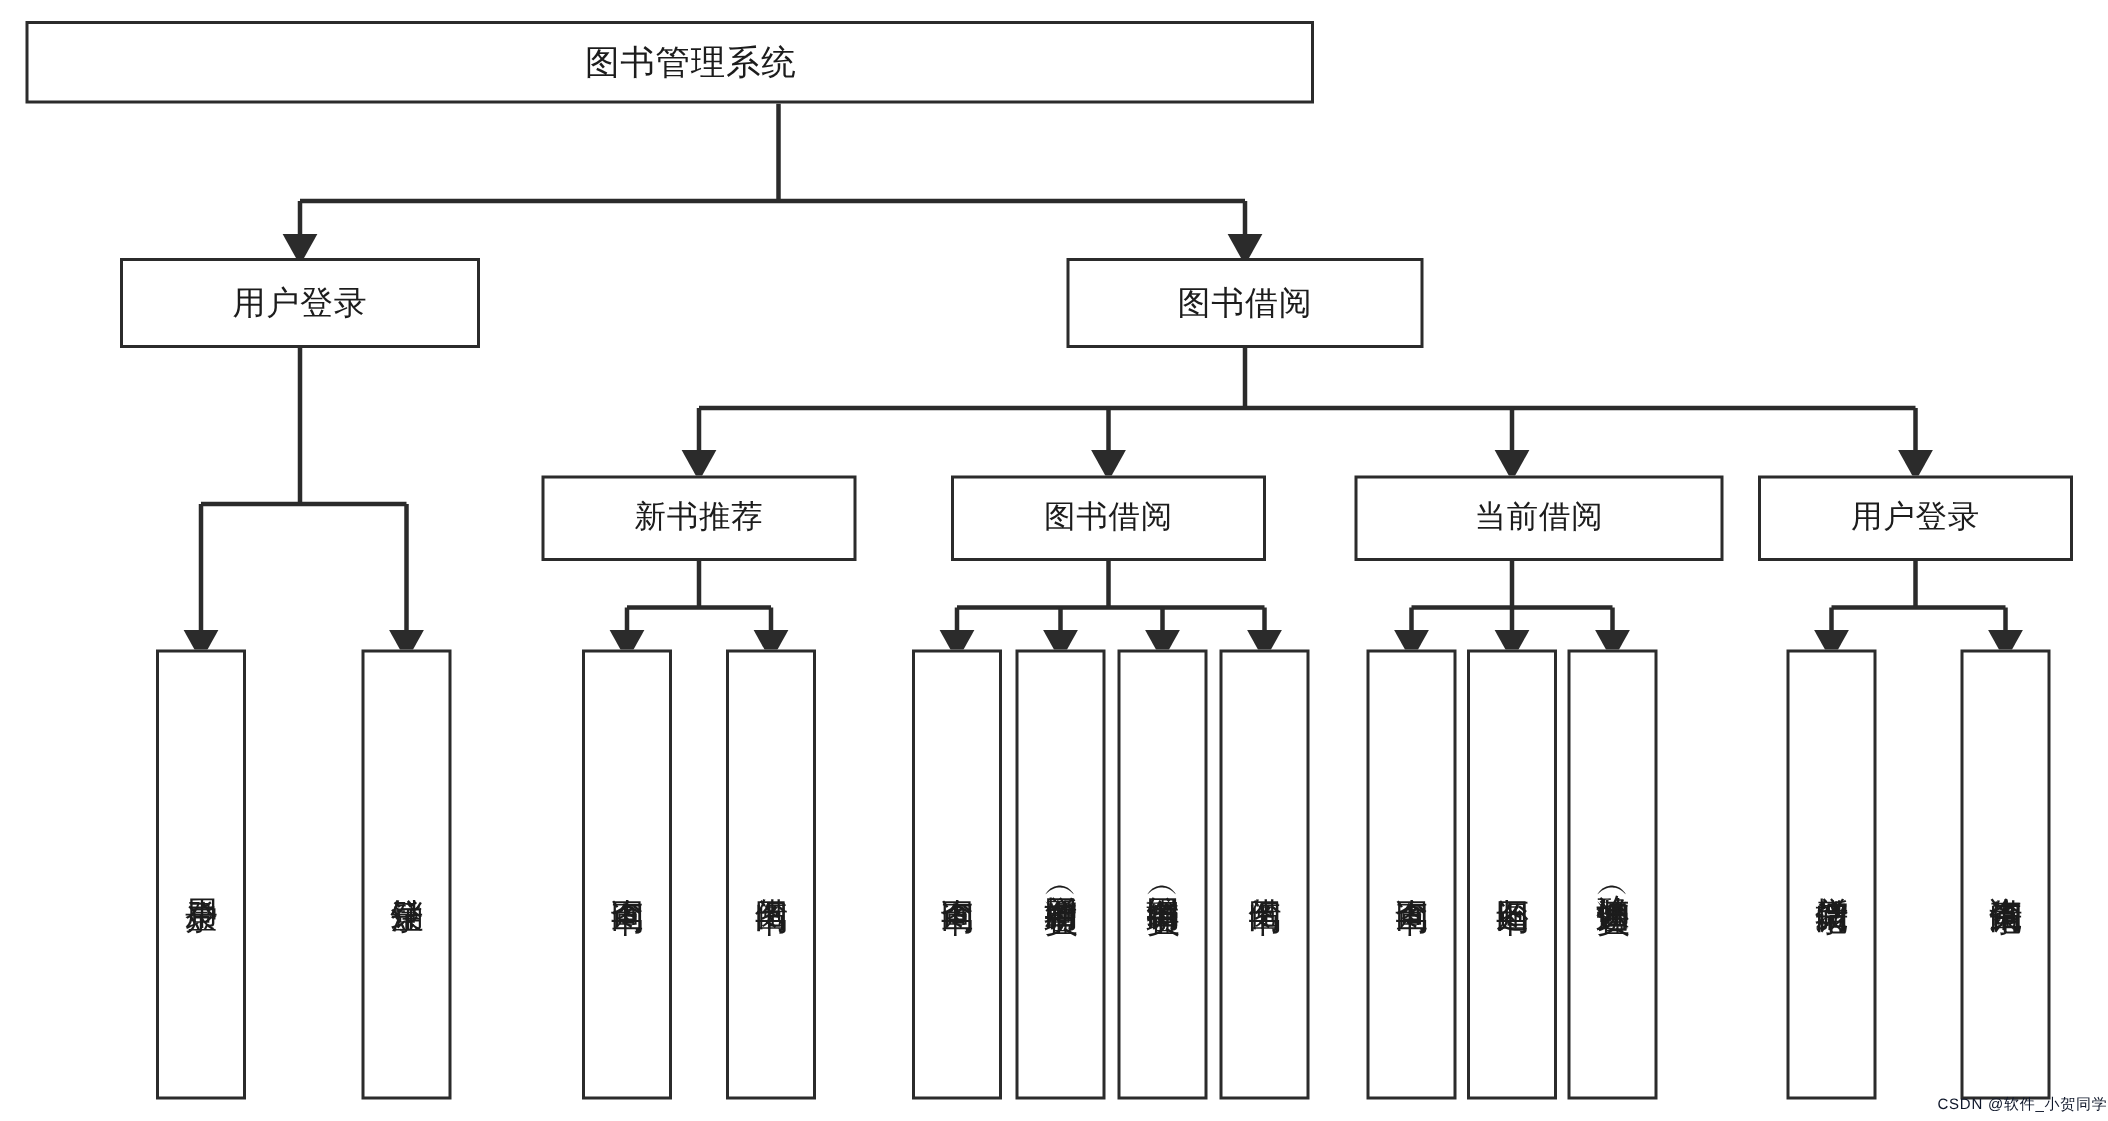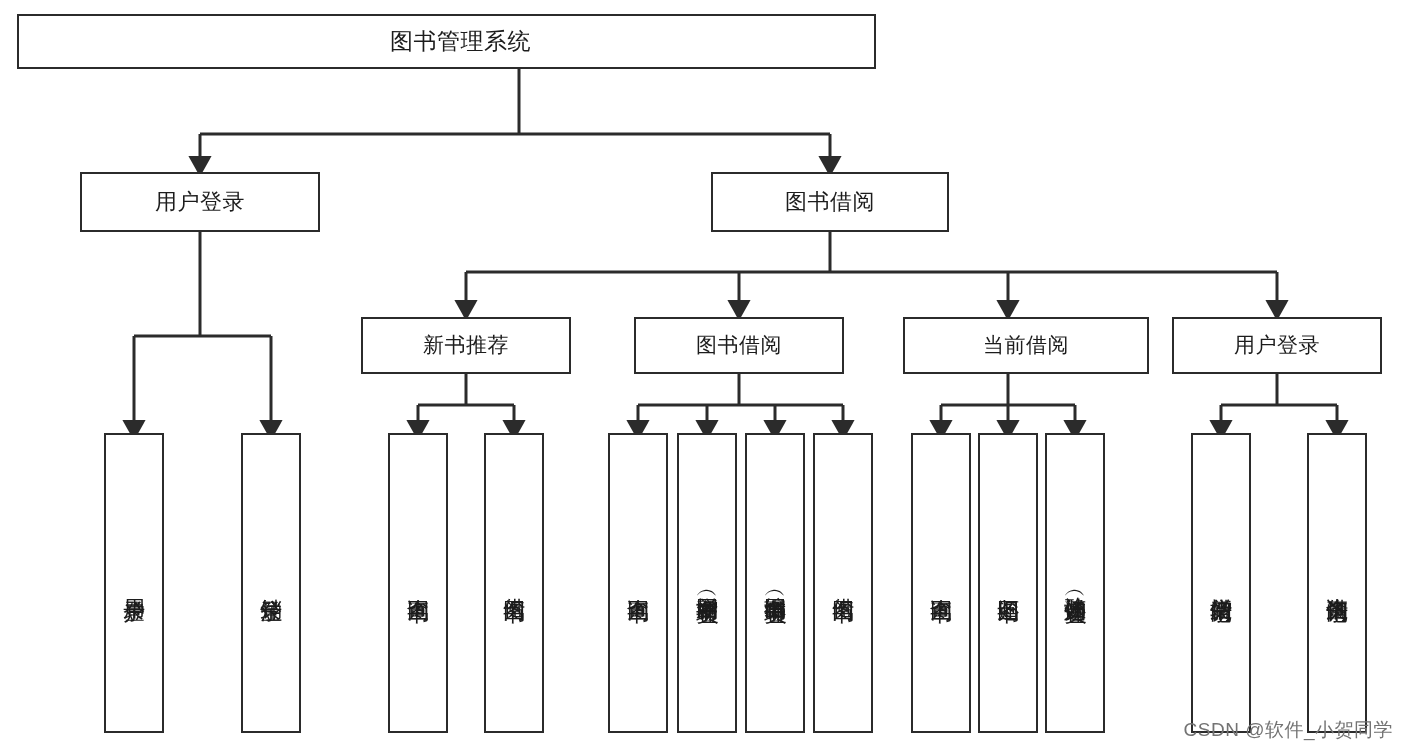--- a/index.html
+++ b/index.html
@@ -61,24 +61,24 @@
     writing-mode: vertical-rl;
     text-orientation: upright;
     font-size: 22px;
     line-height: 1.30;
     letter-spacing: 1px;
     white-space: nowrap;
     max-height: 100%;
   }
   #watermark {
     position: absolute;
-    right: 12px;
+    right: 0;
     bottom: 4px;
-    font-size: 19px;
-    color: #737373;
+    font-size: 10px;
+    color: #0f172a;
     letter-spacing: 0.5px;
     z-index: 5;
     white-space: nowrap;
   }
 </style>
 </head>
 <body>
 
 <div id="diagram-root">
 

